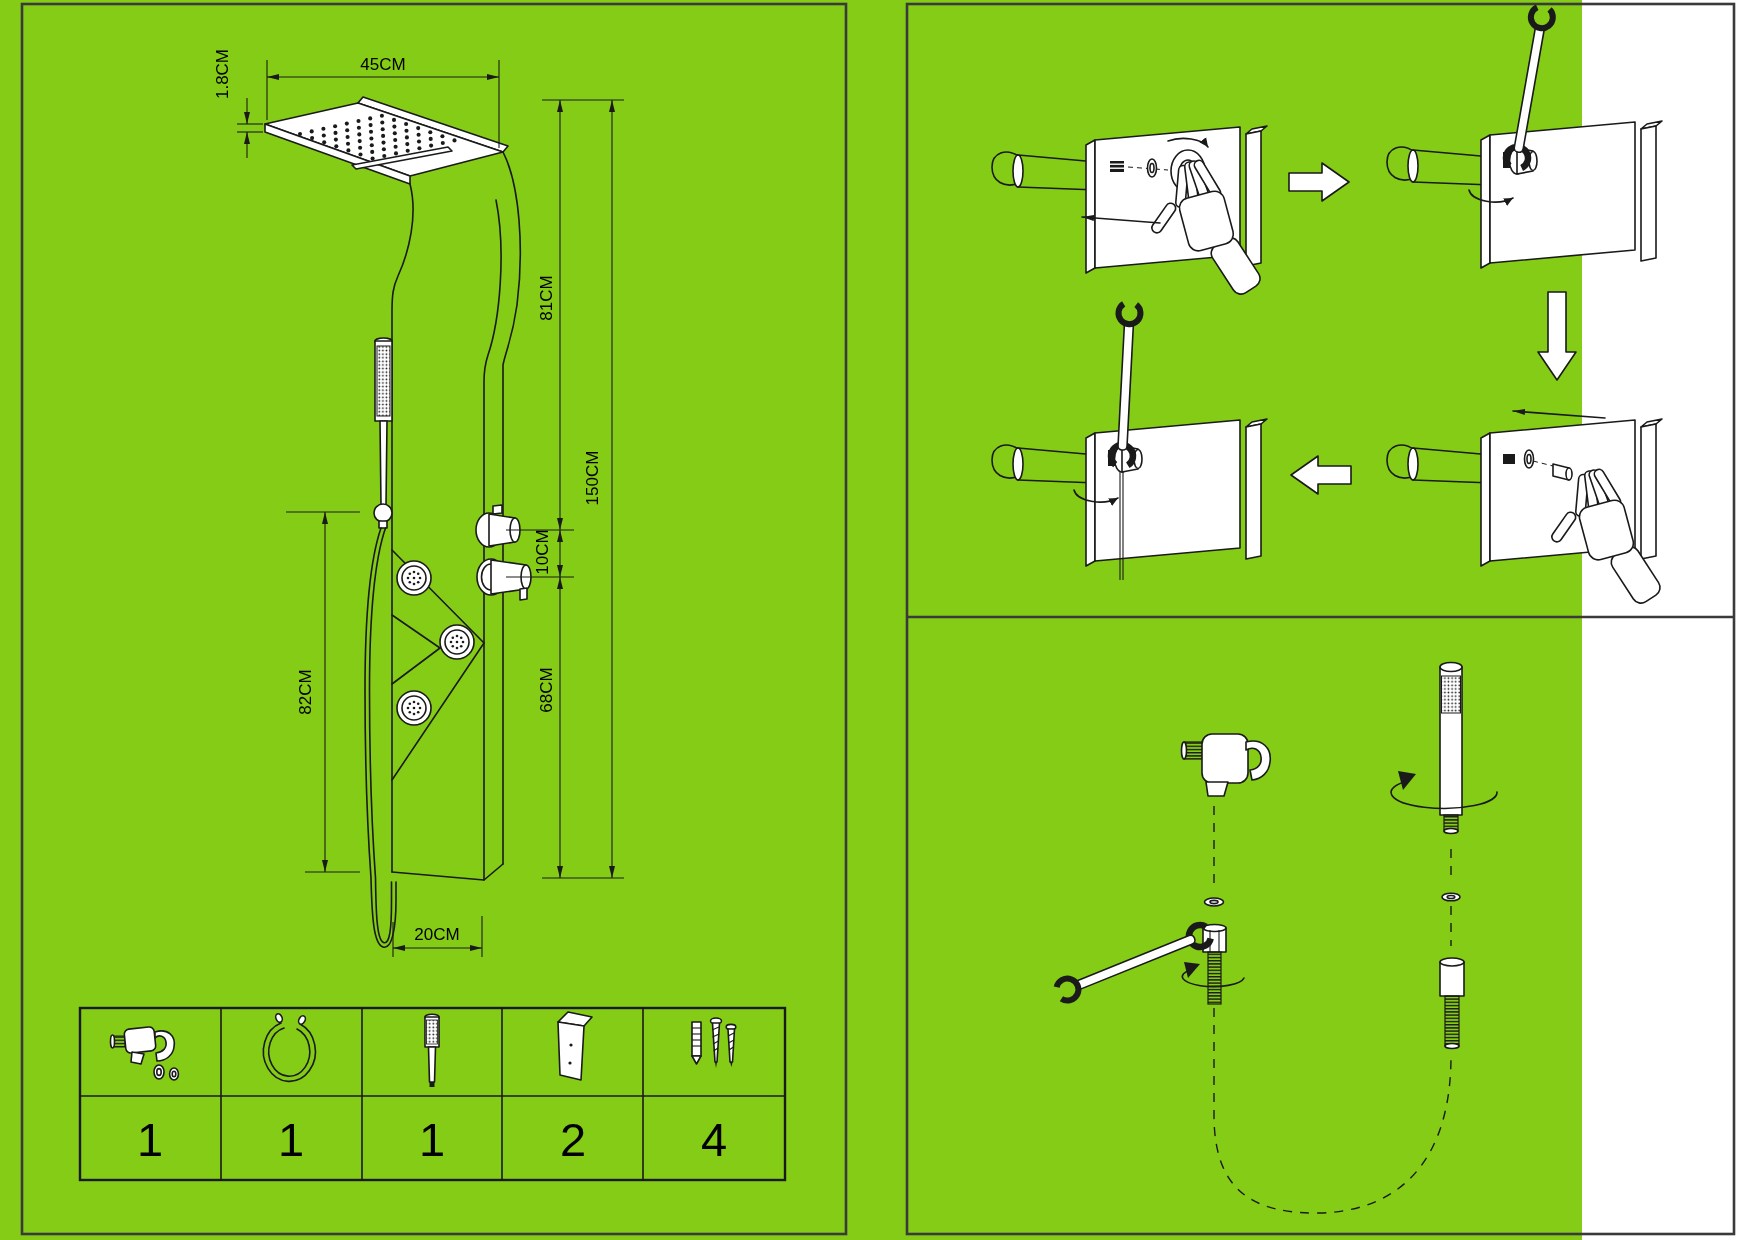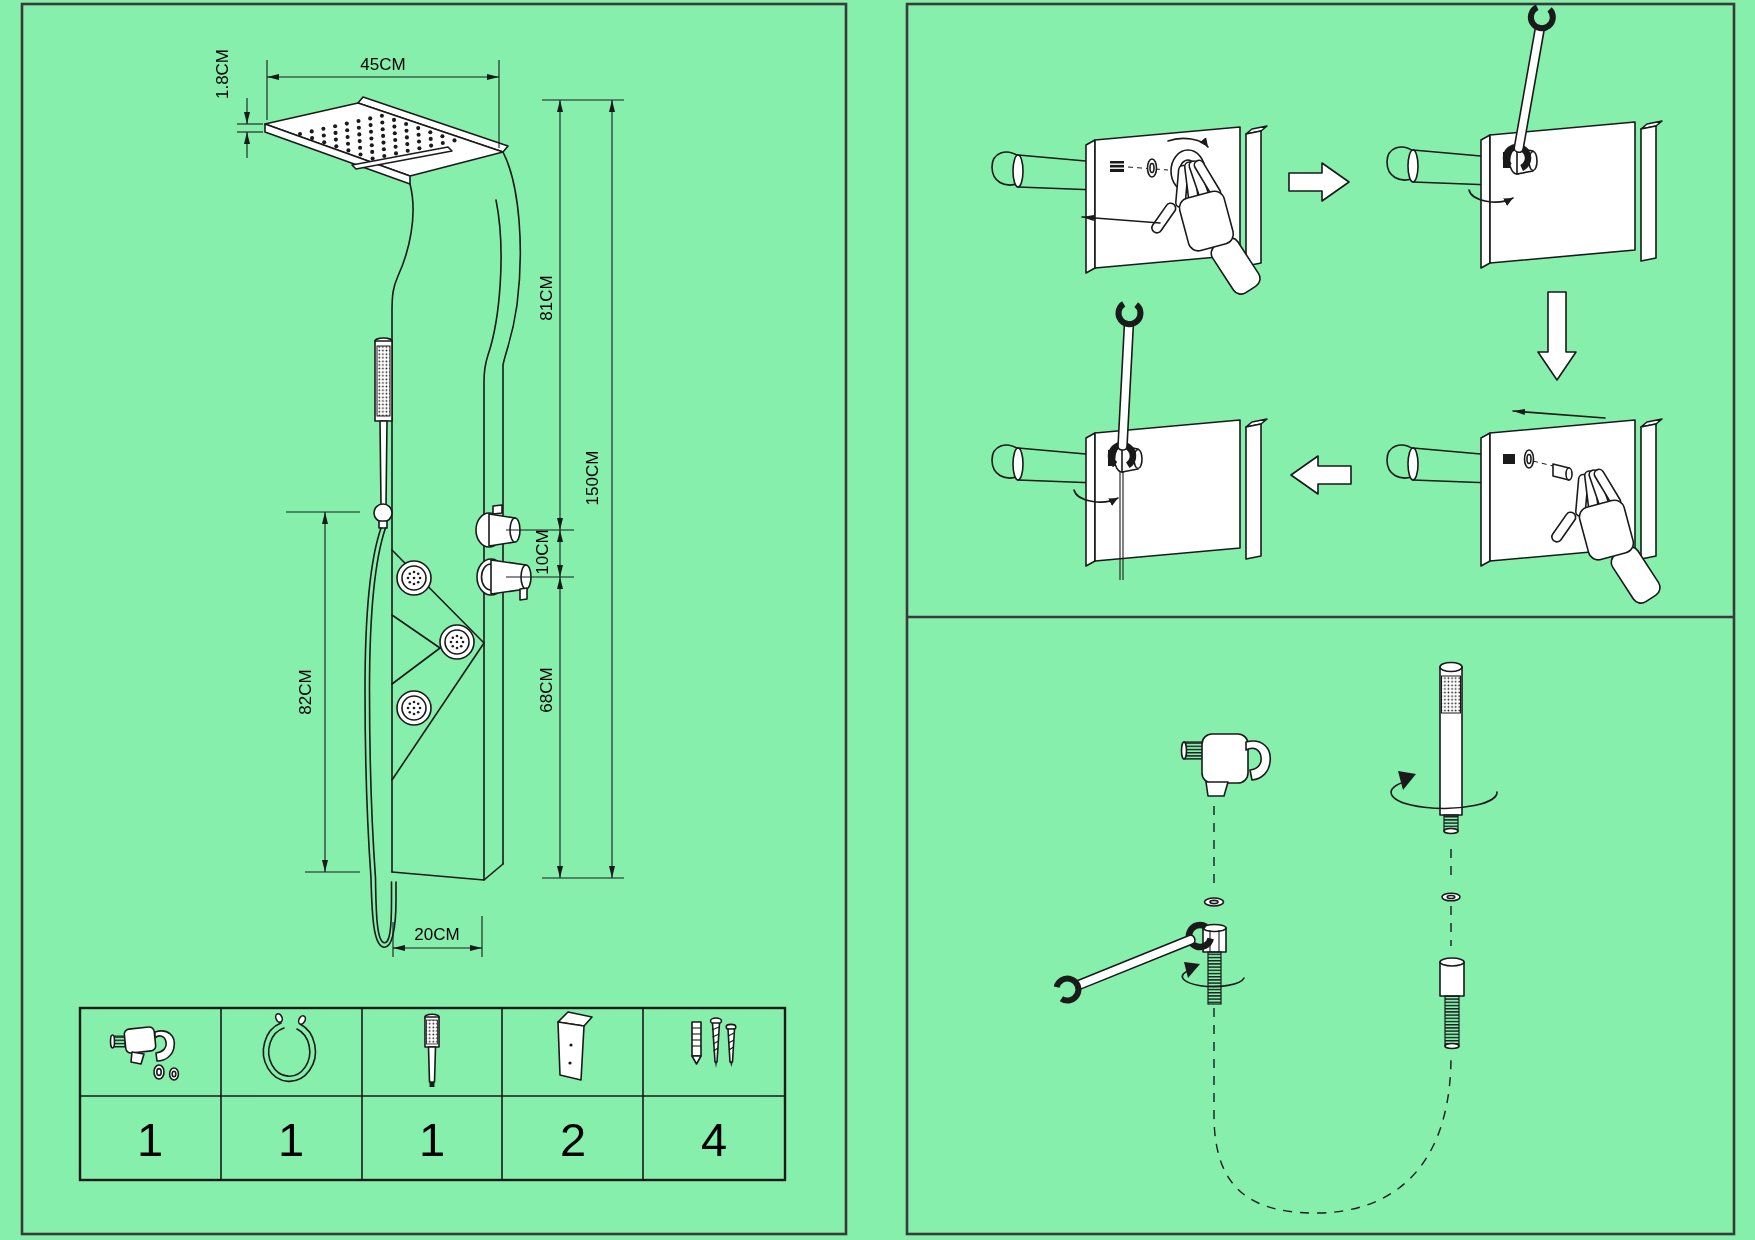--- a/index.html
+++ b/index.html
@@ -1,16 +1,16 @@
 <!DOCTYPE html>
 <html><head>
 <meta charset="utf-8">
 <style>
   html,body{margin:0;padding:0;background:#fff;}
-  #sheet{position:relative;width:1755px;height:1240px;background:#86efac;
+  #sheet{position:relative;width:1582px;height:1240px;background:#84cc16;
          font-family:"Liberation Sans", sans-serif;}
   svg{position:absolute;left:0;top:0;}
   .lw{fill:none;stroke:#1a1a1a;stroke-width:1.6;stroke-linecap:round;stroke-linejoin:round;}
   .lt{fill:none;stroke:#1a1a1a;stroke-width:1.1;}
   .fw{fill:#ffffff;stroke:#1a1a1a;stroke-width:1.6;stroke-linejoin:round;}
   .fb{fill:#1a1a1a;stroke:none;}
   .dash{fill:none;stroke:#1a1a1a;stroke-width:1.4;stroke-dasharray:9 8;}
   .dimtxt{fill:#000;font-size:17px;font-family:"Liberation Sans",sans-serif;}
   .qtytxt{fill:#000;font-size:47px;font-family:"Liberation Sans",sans-serif;}
   .panelborder{fill:none;stroke:#3a3a3a;stroke-width:2.6;}

